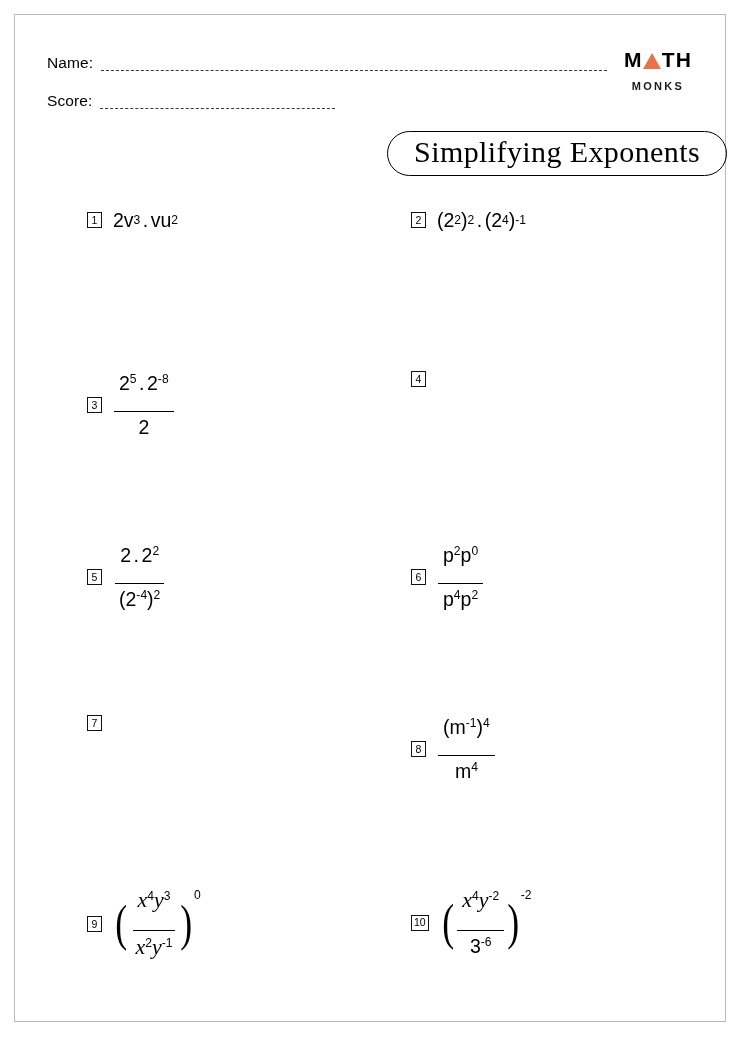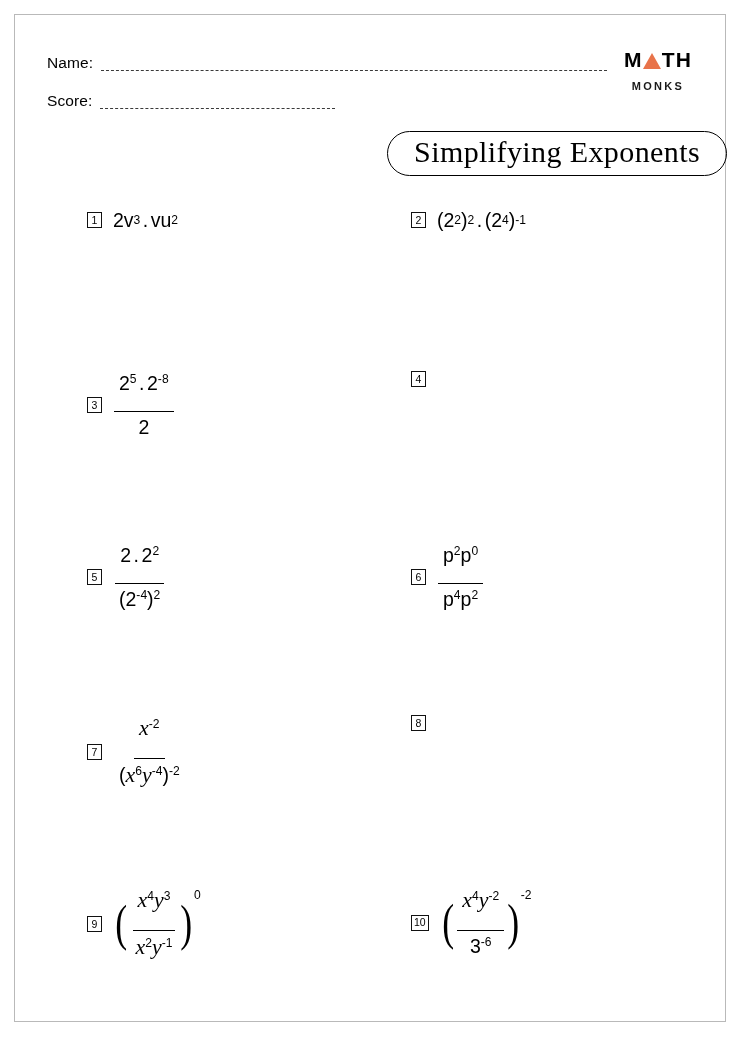--- a/index.html
+++ b/index.html
@@ -307,30 +307,30 @@
             <span class="den"><span>p</span><sup>4</sup><span>p</span><sup>2</sup></span>
           </span>
         </span>
       </div>
     </div>
 
     <div class="prow">
 
       <div class="prob left" style="top:12px">
         <span class="num-box">7</span>
-        <span class="expr">
-          <span class="frac">
-            <span class="num"><span class="ital">x</span><sup>-2</sup></span>
-            <span class="den"><span>(</span><span class="ital">x</span><sup>6</sup><span class="ital">y</span><sup>-4</sup><span>)</span><sup>-2</sup></span>
-          </span>
-        </span>
       </div>
 
       <div class="prob right" style="top:12px">
         <span class="num-box">8</span>
+        <span class="expr">
+          <span class="frac">
+            <span class="num"><span>(</span><span>m</span><sup>-1</sup><span>)</span><sup>4</sup></span>
+            <span class="den"><span>m</span><sup>4</sup></span>
+          </span>
+        </span>
       </div>
     </div>
 
     <div class="prow">
 
       <div class="prob left" style="top:14px">
         <span class="num-box">9</span>
         <span class="expr">
           <span class="bigparen">
             <span class="pleft">(</span>

